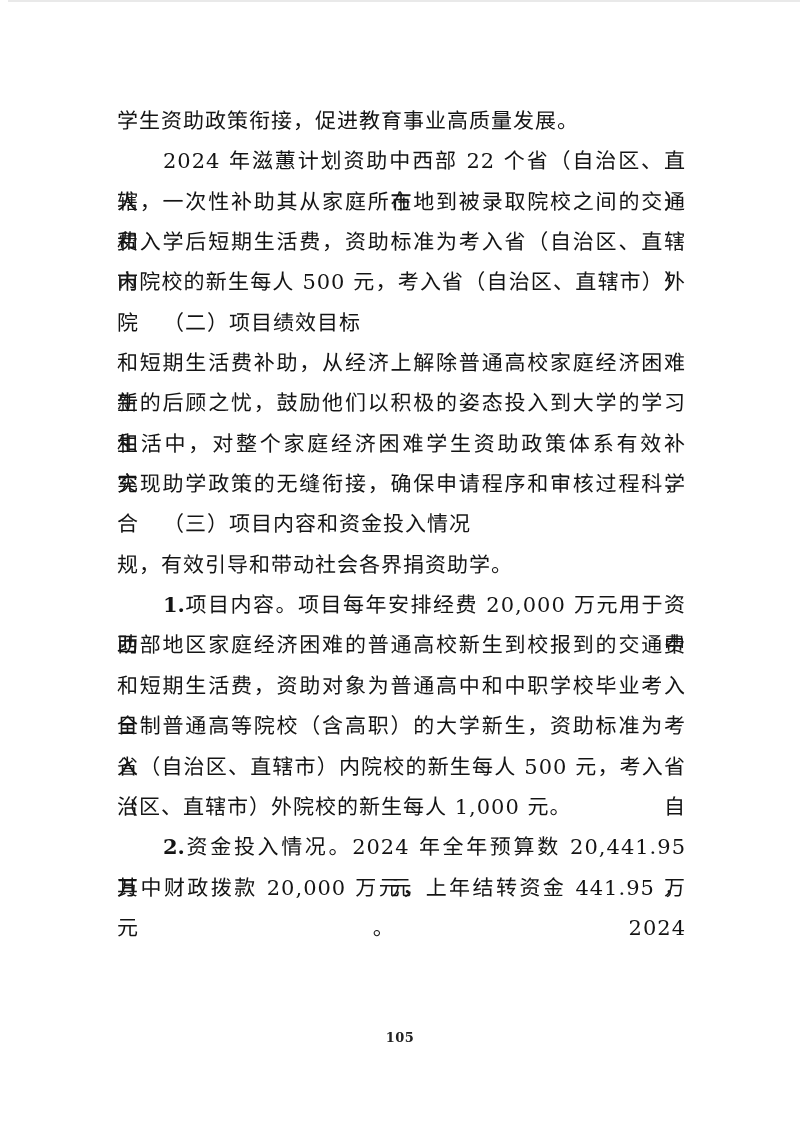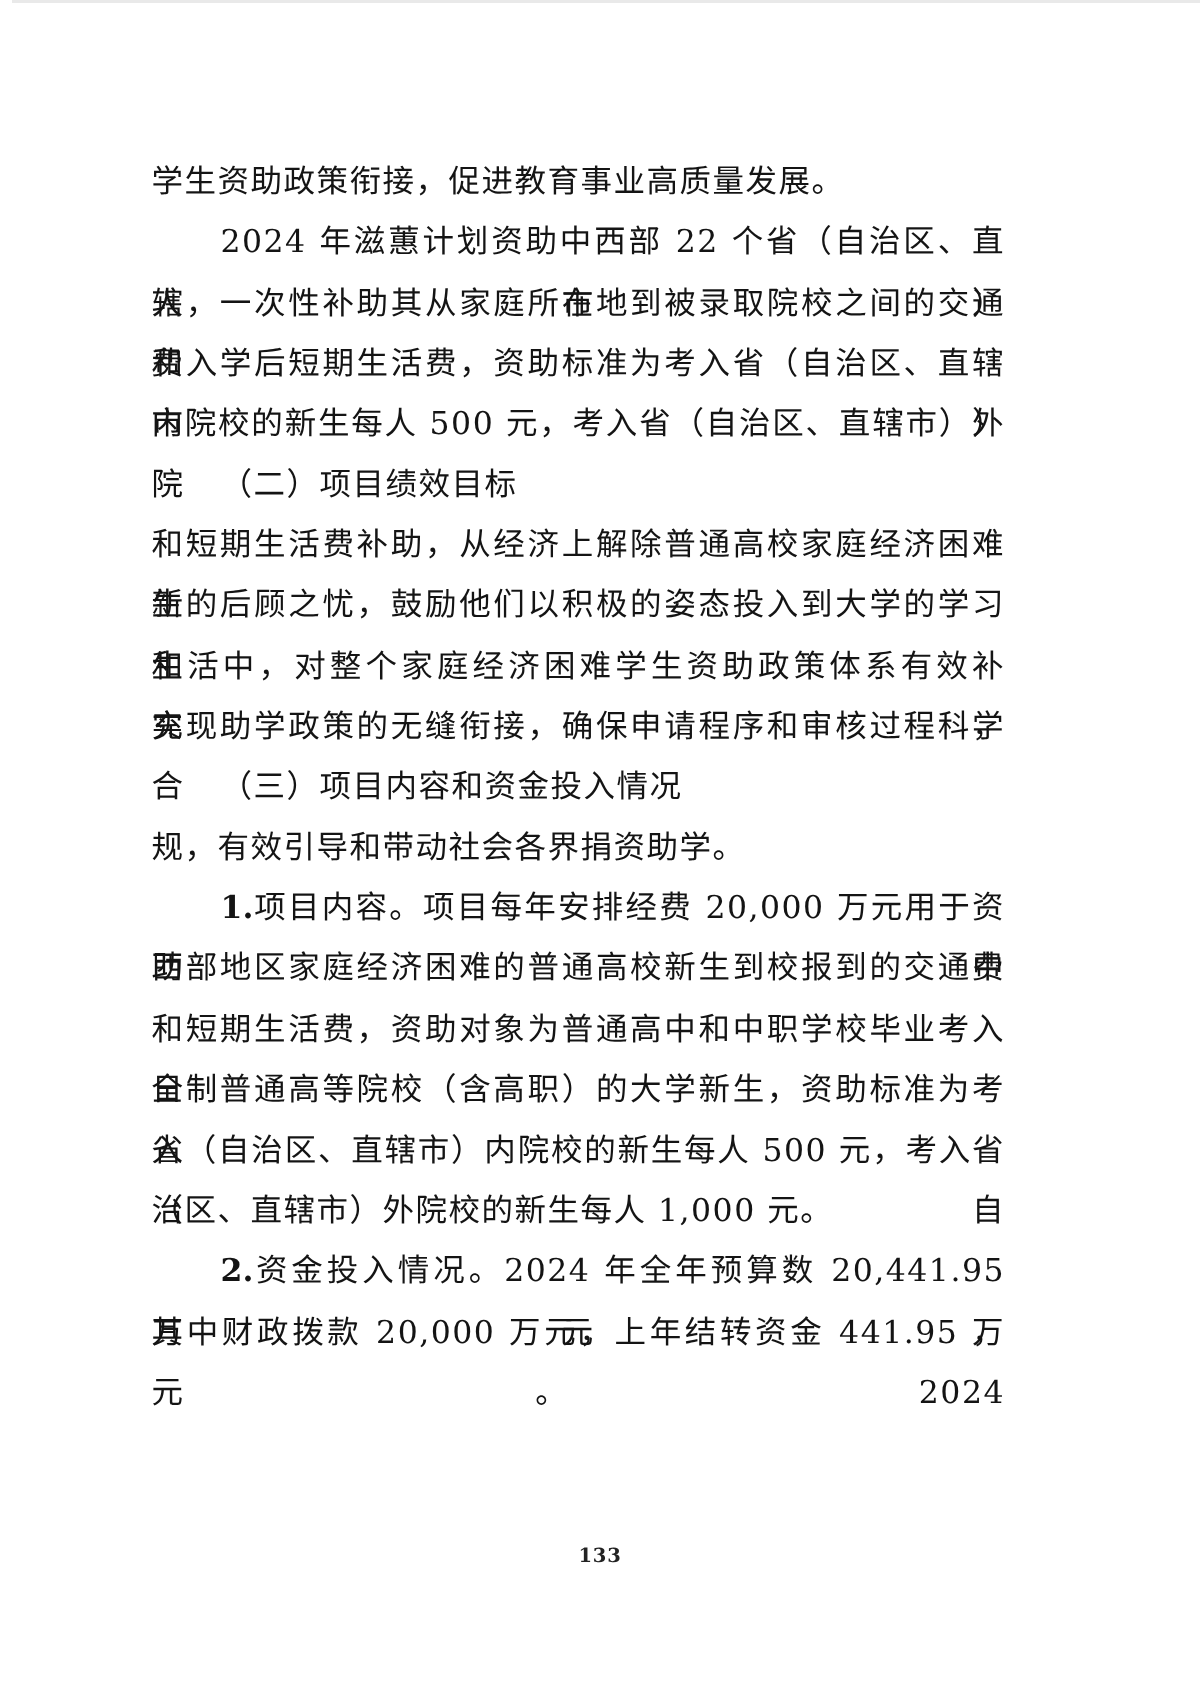--- a/index.html
+++ b/index.html
@@ -13,21 +13,21 @@
     overflow: hidden;
   }
   .page-top-edge {
     position: absolute;
     top: 0; left: 8px; right: 0;
     height: 2px;
     background: #e9e9e9;
   }
   .doc {
     position: absolute;
-    left: 101px;
+    left: 117px;
     top: 101px;
     width: 569px;
   }
   .ln {
     height: 40.35px;
     line-height: 40.35px;
     font-size: 21px;
     letter-spacing: 1px;
     white-space: nowrap;
     text-align: justify;
@@ -79,13 +79,13 @@
   <div class="ln fill indent"><b class="num">1.</b><span>项目内容。项目每年安排经费 20,000 万元用于资助中</span></div>
   <div class="ln fill"><span>西部地区家庭经济困难的普通高校新生到校报到的交通费</span></div>
   <div class="ln fill"><span>和短期生活费，资助对象为普通高中和中职学校毕业考入全</span></div>
   <div class="ln fill"><span>日制普通高等院校（含高职）的大学新生，资助标准为考入</span></div>
   <div class="ln fill"><span>省（自治区、直辖市）内院校的新生每人 500 元，考入省（自</span></div>
   <div class="ln"><span>治区、直辖市）外院校的新生每人 1,000 元。</span></div>
   <div class="ln fill indent"><b class="num">2.</b><span>资金投入情况。2024 年全年预算数 20,441.95 万元，</span></div>
   <div class="ln fill"><span>其中财政拨款 20,000 万元，上年结转资金 441.95 万元。2024</span></div>
 </div>
 
-<div class="footer">133</div>
+<div class="footer">105</div>
 
 </body></html>

